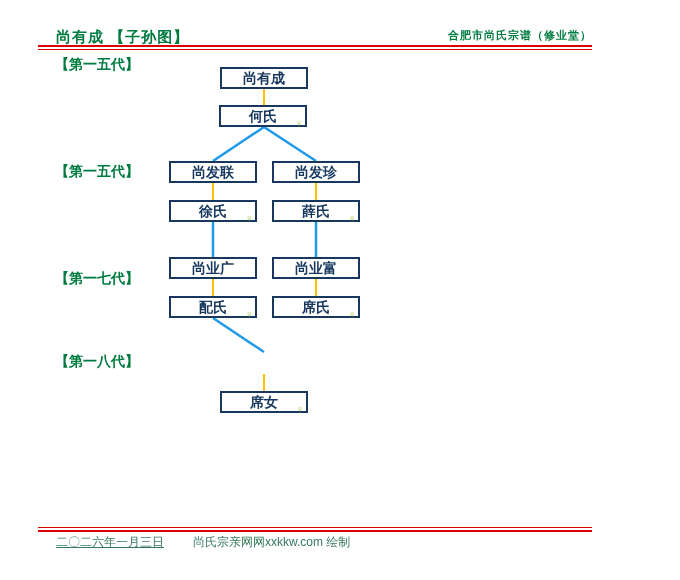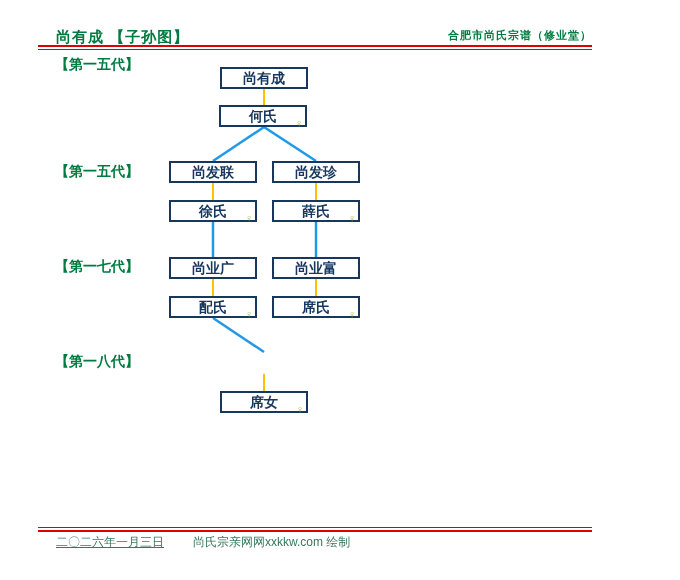--- a/index.html
+++ b/index.html
@@ -77,21 +77,21 @@
 <body>
 
 <div class="page">
 
   <div class="hdr-title-left">尚有成 【子孙图】</div>
   <div class="hdr-title-right">合肥市尚氏宗谱（修业堂）</div>
   <div class="rule rule-top"></div>
 
   <div class="gen-label" style="top:56px">【第一五代】</div>
   <div class="gen-label" style="top:163px">【第一五代】</div>
-  <div class="gen-label" style="top:258px">【第一七代】</div>
+  <div class="gen-label" style="top:270px">【第一七代】</div>
   <div class="gen-label" style="top:353px">【第一八代】</div>
 
   <svg class="edges" width="680" height="580">
 
     <line class="edge-spouse" x1="264" y1="89" x2="264" y2="105"></line>
     <line class="edge-spouse" x1="213" y1="183" x2="213" y2="200"></line>
     <line class="edge-spouse" x1="316" y1="183" x2="316" y2="200"></line>
     <line class="edge-spouse" x1="213" y1="279" x2="213" y2="296"></line>
     <line class="edge-spouse" x1="316" y1="279" x2="316" y2="296"></line>
     <line class="edge-spouse" x1="264" y1="374" x2="264" y2="391"></line>

